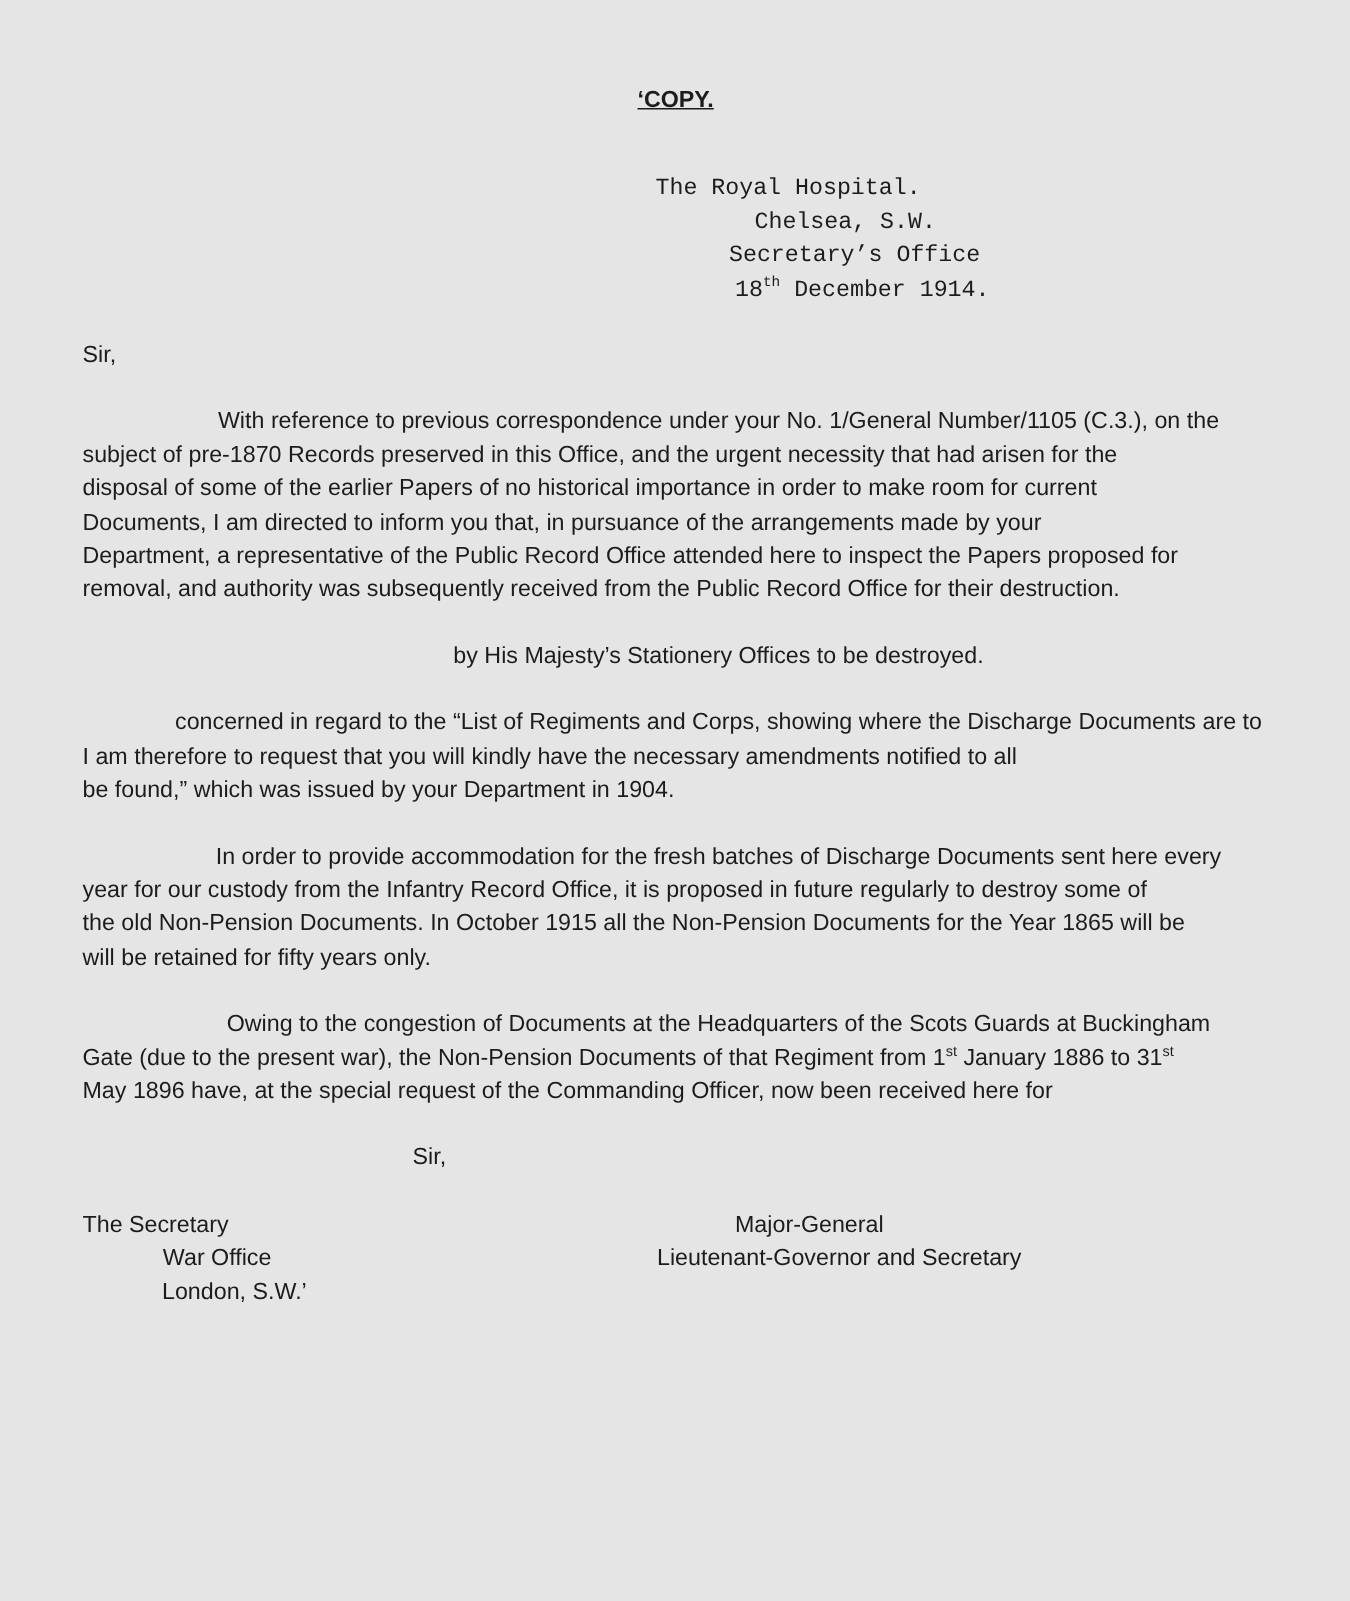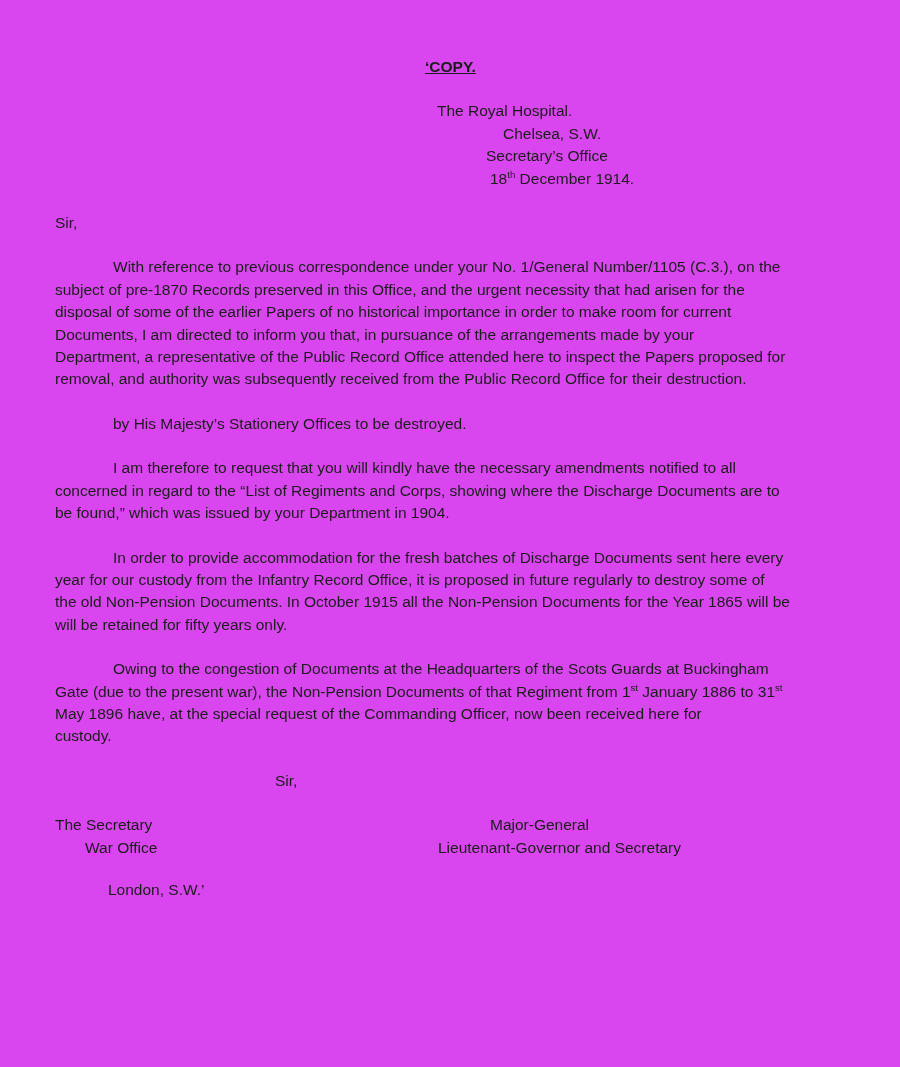--- a/index.html
+++ b/index.html
@@ -1,52 +1,52 @@
 <!DOCTYPE html>
 <html><head>
 <meta charset="utf-8">
 <style>
   html, body { margin: 0; padding: 0; background: #ffffff; }
   .page {
     width: 900px;
     height: 1067px;
     box-sizing: border-box;
     padding: 56px 55px 0 55px;
-    background: #d946ef;
+    background: #e5e5e5;
     font-family: "Liberation Sans", sans-serif;
     font-size: 15.5px;
     line-height: 22.4px;
     color: #1c1c1c;
     overflow: hidden;
   }
   .line { white-space: nowrap; }
   .copy-title {
     margin-left: 370px;
     width: max-content;
     text-decoration: underline;
     font-weight: bold;
     white-space: nowrap;
   }
-  .letterhead { margin-top: 22px; }
+  .letterhead { margin-top: 36px; font-family: Liberation Mono, monospace; }
   .letterhead .line:nth-child(1) { margin-left: 382px; }
   .letterhead .line:nth-child(2) { margin-left: 448px; }
   .letterhead .line:nth-child(3) { margin-left: 431px; }
   .letterhead .line:nth-child(4) { margin-left: 435px; }
   .salutation { margin-top: 22px; }
   .para { margin-top: 22px; }
-  .para .line:first-child { text-indent: 58px; }
+  .para .line:first-child { text-indent: 58px; text-align: center; }
   sup { font-size: 62%; line-height: 0; }
   .valediction { margin-top: 22px; }
   .valediction .line:nth-child(1) { margin-left: 220px; }
   .valediction .line:nth-child(2) { margin-left: 272px; }
   .valediction .line:nth-child(3) { margin-left: 218px; }
   .footer { margin-top: 22px; position: relative; height: 90px; }
   .addressee { position: absolute; left: 0; top: 0; }
-  .addressee .line:nth-child(2) { margin-left: 30px; }
-  .addressee .line:nth-child(3) { margin-left: 53px; margin-top: 20px; }
+  .addressee .line:nth-child(2) { margin-left: 30px; text-align: center; }
+  .addressee .line:nth-child(3) { margin-left: 53px; }
   .signature { position: absolute; left: 383px; top: 0; }
   .signature .line:nth-child(1) { margin-left: 52px; }
 </style>
 </head>
 <body>
 
 <div class="page">
 
   <div class="copy-title">‘COPY.</div>
 
@@ -68,37 +68,36 @@
       <div class="line">Documents, I am directed to inform you that, in pursuance of the arrangements made by your</div>
       <div class="line">Department, a representative of the Public Record Office attended here to inspect the Papers proposed for</div>
       <div class="line">removal, and authority was subsequently received from the Public Record Office for their destruction.</div>
     </div>
 
     <div class="para">
       <div class="line">by His Majesty’s Stationery Offices to be destroyed.</div>
     </div>
 
     <div class="para">
+      <div class="line">concerned in regard to the “List of Regiments and Corps, showing where the Discharge Documents are to</div>
       <div class="line">I am therefore to request that you will kindly have the necessary amendments notified to all</div>
-      <div class="line">concerned in regard to the “List of Regiments and Corps, showing where the Discharge Documents are to</div>
       <div class="line">be found,” which was issued by your Department in 1904.</div>
     </div>
 
     <div class="para">
       <div class="line">In order to provide accommodation for the fresh batches of Discharge Documents sent here every</div>
       <div class="line">year for our custody from the Infantry Record Office, it is proposed in future regularly to destroy some of</div>
       <div class="line">the old Non-Pension Documents. In October 1915 all the Non-Pension Documents for the Year 1865 will be</div>
       <div class="line">will be retained for fifty years only.</div>
     </div>
 
     <div class="para">
       <div class="line">Owing to the congestion of Documents at the Headquarters of the Scots Guards at Buckingham</div>
       <div class="line">Gate (due to the present war), the Non-Pension Documents of that Regiment from 1<sup>st</sup> January 1886 to 31<sup>st</sup></div>
       <div class="line">May 1896 have, at the special request of the Commanding Officer, now been received here for</div>
-      <div class="line">custody.</div>
     </div>
 
   </div>
 
   <div class="valediction">
     <div class="line">Sir,</div>
   </div>
 
   <div class="footer">
     <div class="addressee">

